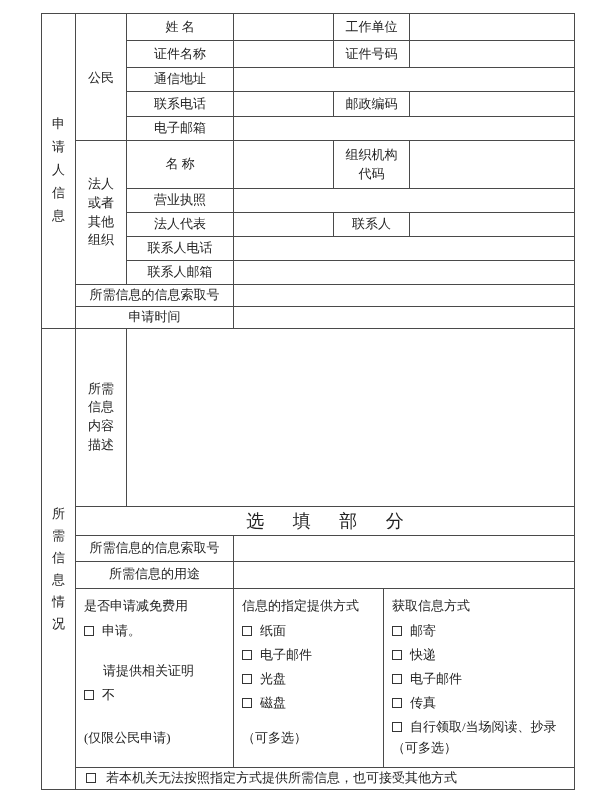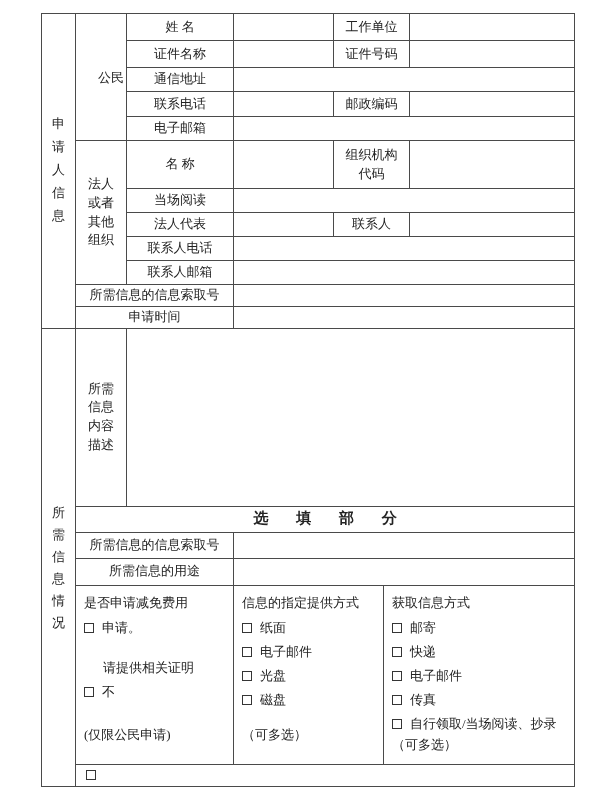--- a/index.html
+++ b/index.html
@@ -31,25 +31,25 @@
   tr.h170{height:170px} tr.h22{height:22px}
   
   td.vcell { padding:0;font-family:Liberation Mono, monospace; }
   .vtext {
     width:16px; margin:0 auto;
     line-height:23px; text-align:center;
     word-break:break-all;
   }
   .vtext.s2 { line-height:22px;margin-top:23px; }
   .pre { white-space:pre-line; }
-  td.grouplbl { line-height:27px;text-align:right; }
+  td.grouplbl { line-height:27px; }
   td.blank { background:#ffffff; }
   
   td.optheader {
-    font-weight:bold; font-size:15px;
+    font-weight:normal; font-size:18px;
     word-spacing:24px;
   }
   
   td.optcell { padding:0; vertical-align:top; text-align:left; }
   .optcol {
     display:flex; flex-direction:column;
     height:100%; min-height:168px;
     padding:7px 6px 10px 8px;
   }
   .opt-h { line-height:20px; margin-bottom:3px; }
@@ -117,21 +117,21 @@
 或者
 其他
 组织</td>
     <td>名 称</td>
     <td class="blank"></td>
     <td class="pre" colspan="2">组织机构
 代码</td>
     <td class="blank"></td>
   </tr>
   <tr class="h24">
-    <td>当场阅读</td>
+    <td>营业执照</td>
     <td class="blank" colspan="4"></td>
   </tr>
   <tr class="h24">
     <td>法人代表</td>
     <td class="blank"></td>
     <td colspan="2">联系人</td>
     <td class="blank"></td>
   </tr>
   <tr class="h24">
     <td>联系人电话</td>
@@ -233,18 +233,19 @@
                 <span class="txt">自行领取/当场阅读、抄录</span>
               </div>
         <div class="opt-foot">（可多选）</div>
       </div>
     </td>
   </tr>
   <tr class="h22">
     <td class="fallback" colspan="6">
       <div class="fallback-inner">
         <span class="cbx"></span>
+        <span class="txt">若本机关无法按照指定方式提供所需信息，也可接受其他方式</span>
       </div>
     </td>
   </tr>
 </tbody>
 </table>
 </div>
 
 </body></html>

